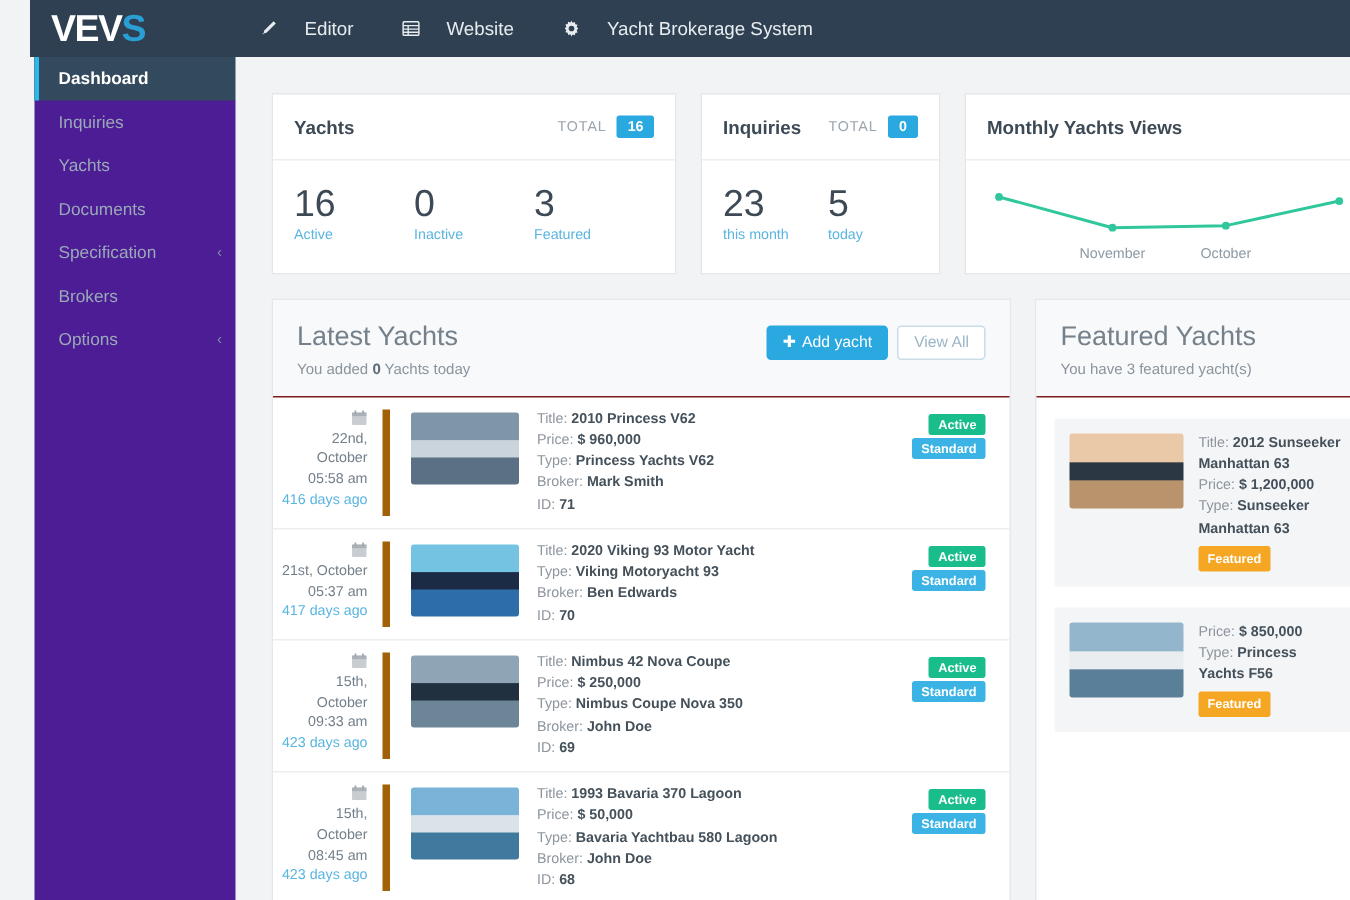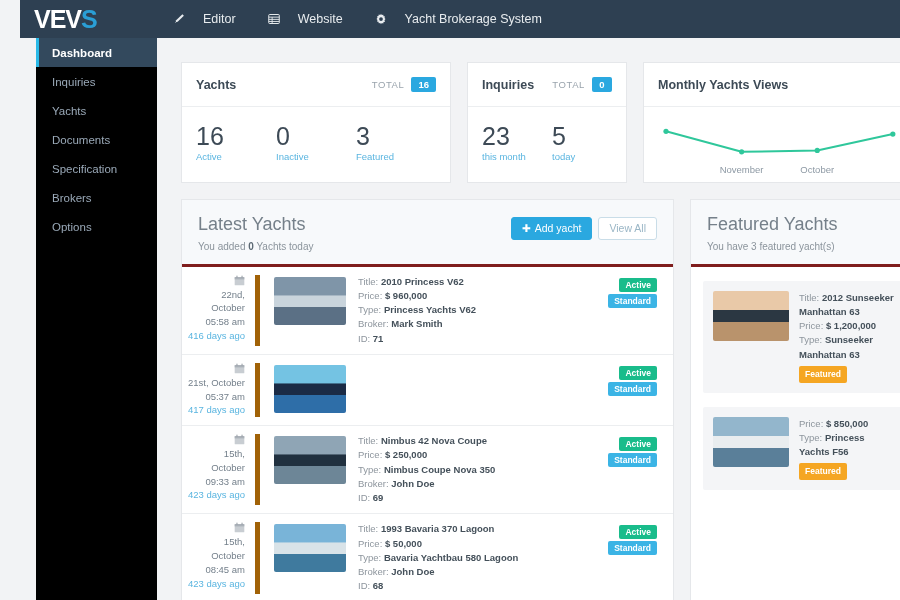--- a/index.html
+++ b/index.html
@@ -30,22 +30,22 @@
     display: flex; align-items: center; gap: 18px;
     padding: 0 16px; height: 54px;
     color: #e8ecef; font-size: 12.5px;
     cursor: pointer;
   }
   .tn-ico { display:inline-block; width: 12px; height: 12px; position: relative; }
   .tn-ico svg { display:block; }
 
   
   .sidebar {
-    position: absolute; top: 38px; left: 16px; width: 137px; height: 562px;
-    background: #000000;
+    position: absolute; top: 38px; left: 3px; width: 137px; height: 562px;
+    background: #4c1d95;
   }
   .side-item {
     position: relative;
     height: 29px; display: flex; align-items: center;
     padding: 0 12px 0 16px;
     color: #9aa9b8; font-size: 11.5px;
     cursor: pointer;
   }
   .side-item.active {
     background: #33495d; color: #ffffff; font-weight: bold;
@@ -93,21 +93,21 @@
   }
   .chart-xlabel {
     position: absolute; font-size: 9.5px; color: #8d99a4;
     transform: translateX(-50%);
   }
 
   
   .content-row { display: flex; gap: 16px; margin-top: 16px; }
 
   .panel-head {
-    background: #f7f9fb; border-bottom: 3px solid #7f1d1d;
+    background: #f7f9fb; border-bottom: 1px solid #7f1d1d;
     padding: 14px 16px 12px 16px; display: flex; align-items: flex-start;
   }
   .panel-title { font-size: 18px; color: #75808a; font-weight: normal; line-height: 1.2; }
   .panel-sub { font-size: 10px; color: #8b949c; margin-top: 5px; }
   .panel-sub b { color: #5d6a75; }
   .panel-btns { margin-left: auto; display: flex; gap: 6px; padding-top: 3px; }
   .btn {
     font-size: 10.5px; padding: 5px 10px; border-radius: 3px; cursor: pointer;
     display: flex; align-items: center; gap: 4px; line-height: 1;
   }
@@ -347,20 +347,26 @@
                   <rect x="1" y="3" width="14" height="12" rx="1" fill="#c8cdd2"></rect>
                   <rect x="1" y="3" width="14" height="3.4" fill="#aab1b8"></rect>
                   <rect x="3.5" y="1" width="1.6" height="3" fill="#9aa1a8"></rect>
                   <rect x="10.9" y="1" width="1.6" height="3" fill="#9aa1a8"></rect>
                 </svg>
                 <div>21st, October</div>
                 <div>05:37 am</div>
                 <div class="y-ago">417 days ago</div>
               </div>
               <div class="y-thumb" style="background-image: linear-gradient(rgb(116, 195, 227) 0%, rgb(116, 195, 227) 38%, rgb(27, 43, 69) 39%, rgb(27, 43, 69) 62%, rgb(46, 110, 168) 63%, rgb(46, 110, 168) 100%);"></div>
+              <div class="y-info">
+                <div>Title: <b>2020 Viking 93 Motor Yacht</b></div>
+                <div>Type: <b>Viking Motoryacht 93</b></div>
+                <div>Broker: <b>Ben Edwards</b></div>
+                <div>ID: <b>70</b></div>
+              </div>
               <div class="y-flags">
                 <span class="flag flag-active">Active</span>
                 <span class="flag flag-standard">Standard</span>
               </div>
             </div>
             <div class="yacht-row">
               <div class="y-date">
                 <svg class="cal-ico" width="11" height="11" viewBox="0 0 16 16">
                   <rect x="1" y="3" width="14" height="12" rx="1" fill="#c8cdd2"></rect>
                   <rect x="1" y="3" width="14" height="3.4" fill="#aab1b8"></rect>

